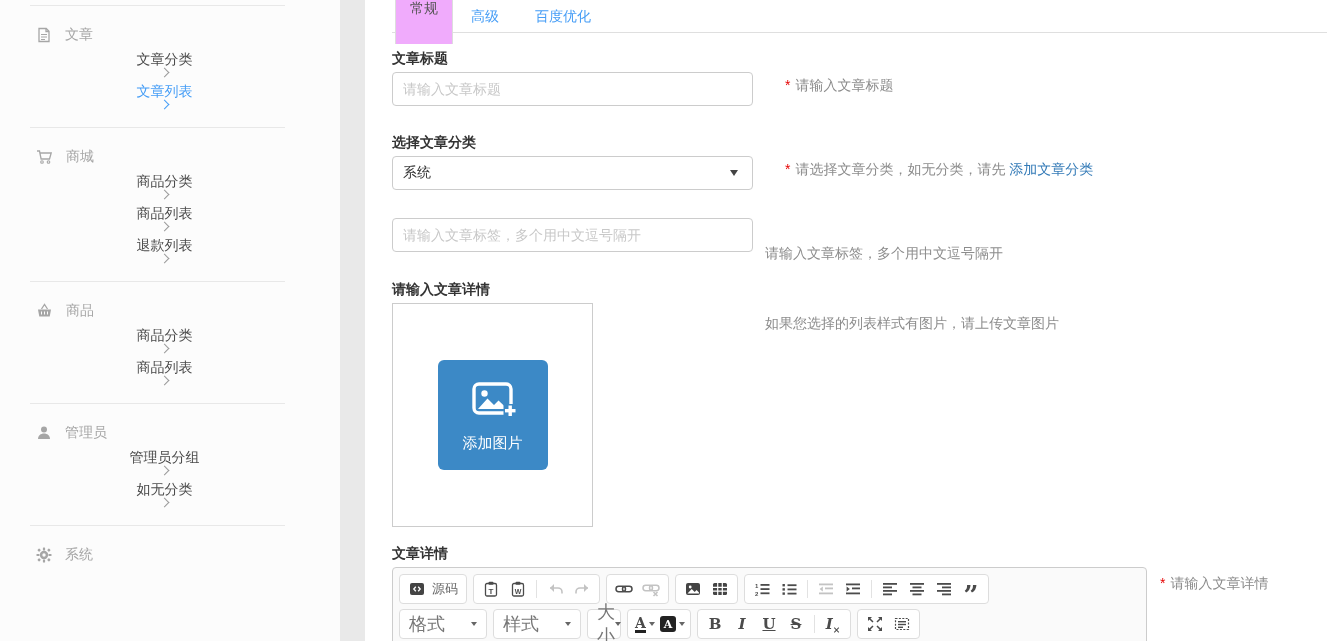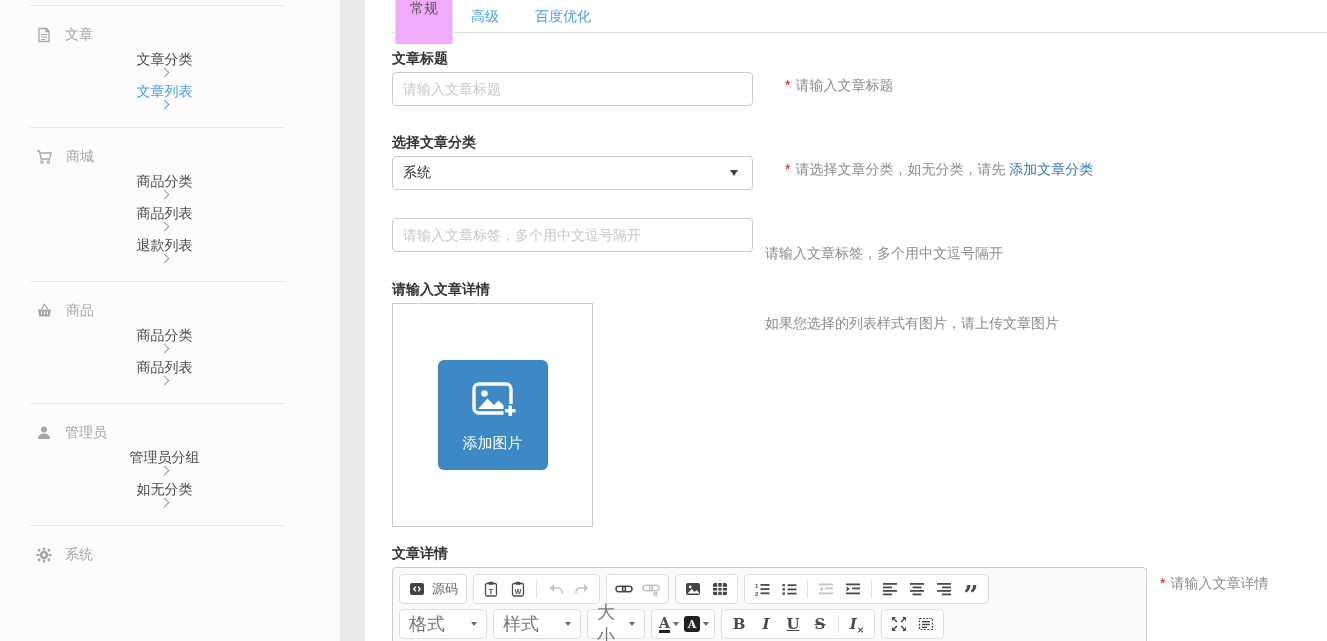--- a/index.html
+++ b/index.html
@@ -48,21 +48,21 @@
   .upload-btn .blabel { font-size:15px; color:#fff; }
   
   .editor { width:755px; border:1px solid #ccc; border-radius:4px; background:#fafafa; padding:6px 6px 0 6px; height:140px; overflow:hidden; }
   .toolrow { display:flex; gap:6px; margin-bottom:5px; }
   .tgroup { display:flex; align-items:center; gap:3px; background:#fff; border:1px solid #ddd; border-radius:4px; padding:0 5px; height:30px; }
   .tbtn { min-width:24px; height:24px; display:flex; align-items:center; justify-content:center; color:#4b4b4b; cursor:pointer; border-radius:3px; }
   .tbtn.disabled { color:#c3c3c3; cursor:default; }
   .tsep { width:1px; height:18px; background:#e2e2e2; margin:0 3px; }
   .src-label { color:#666; font-size:13px; padding-right:3px; cursor:pointer; }
   .tdrop { display:flex; align-items:center; justify-content:space-between; width:88px; height:30px; background:#fff; border:1px solid #ddd; border-radius:4px; padding:0 9px; color:#777; font-size:18px; cursor:pointer; }
-  .tdrop.small { width:58px; }
+  .tdrop.small { width:34px; }
   .drop-caret { width:0; height:0; border-left:3.5px solid transparent; border-right:3.5px solid transparent; border-top:4.5px solid #666; }
   .glyph-b { font-family:"DejaVu Serif","Liberation Serif",serif; font-weight:700; font-size:15px; }
   .glyph-i { font-family:"DejaVu Serif","Liberation Serif",serif; font-weight:700; font-style:italic; font-size:15px; }
   .glyph-u { font-family:"DejaVu Serif","Liberation Serif",serif; font-weight:700; font-size:15px; text-decoration:underline; }
   .glyph-s { font-family:"DejaVu Serif","Liberation Serif",serif; font-weight:700; font-size:15px; text-decoration:line-through; }
   .glyph-rf { font-family:"DejaVu Serif","Liberation Serif",serif; font-weight:700; font-style:italic; font-size:15px; position:relative; }
   .glyph-rf .sub-x { font-size:9px; font-style:normal; position:relative; top:4px; left:0px; }
   .glyph-quote { font-family:"DejaVu Serif","Liberation Serif",serif; font-weight:700; font-size:26px; line-height:10px; position:relative; top:6px; }
   .acolor { font-family:"DejaVu Serif","Liberation Serif",serif; font-weight:700; font-size:14px; border-bottom:3px solid #222; line-height:14px; }
   .abox { width:16px; height:16px; background:#222; color:#fff; border-radius:3px; font-family:"DejaVu Serif","Liberation Serif",serif; font-weight:700; font-size:11px; display:flex; align-items:center; justify-content:center; }

